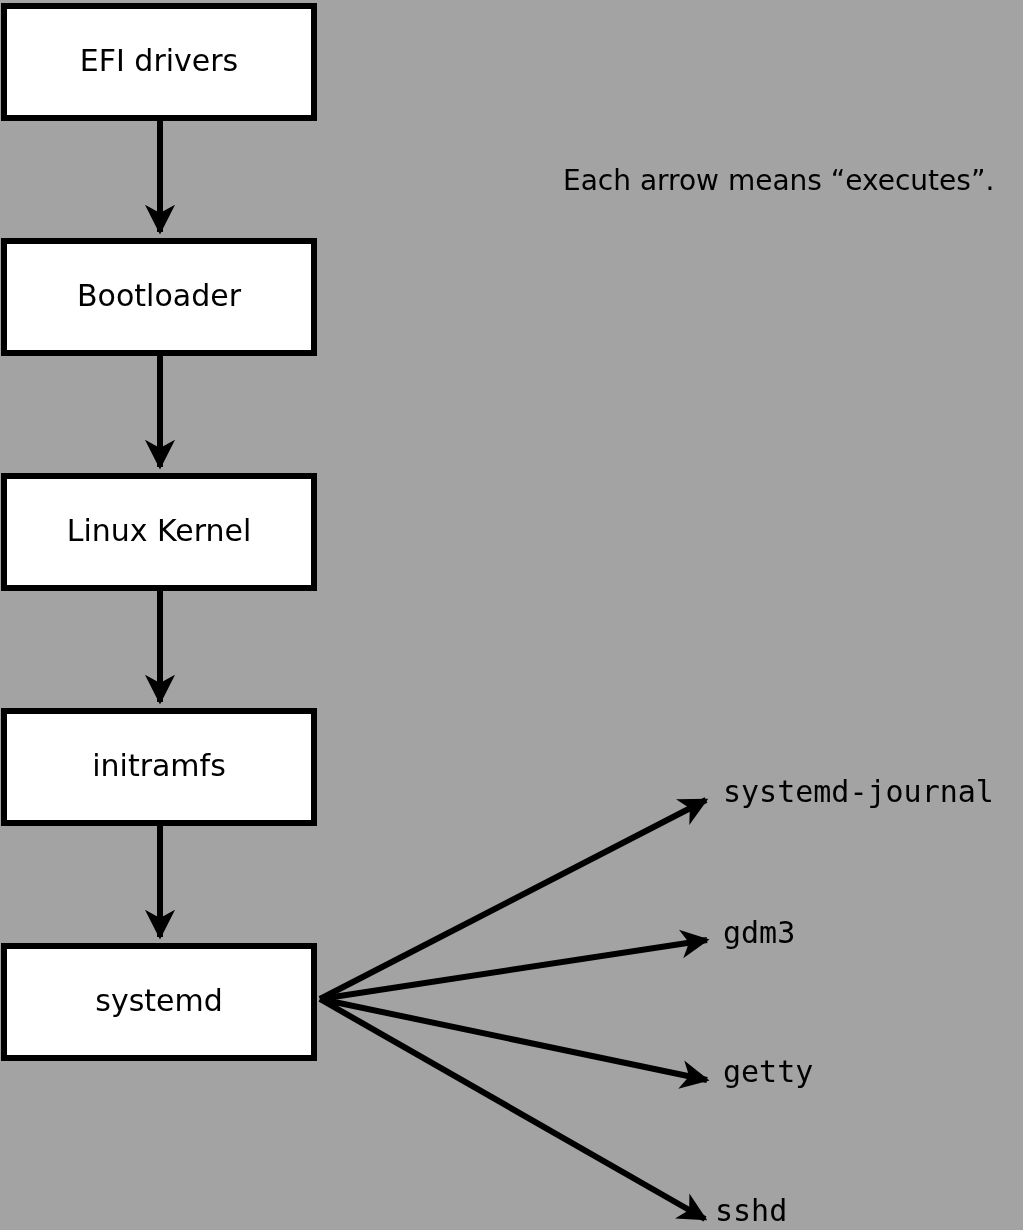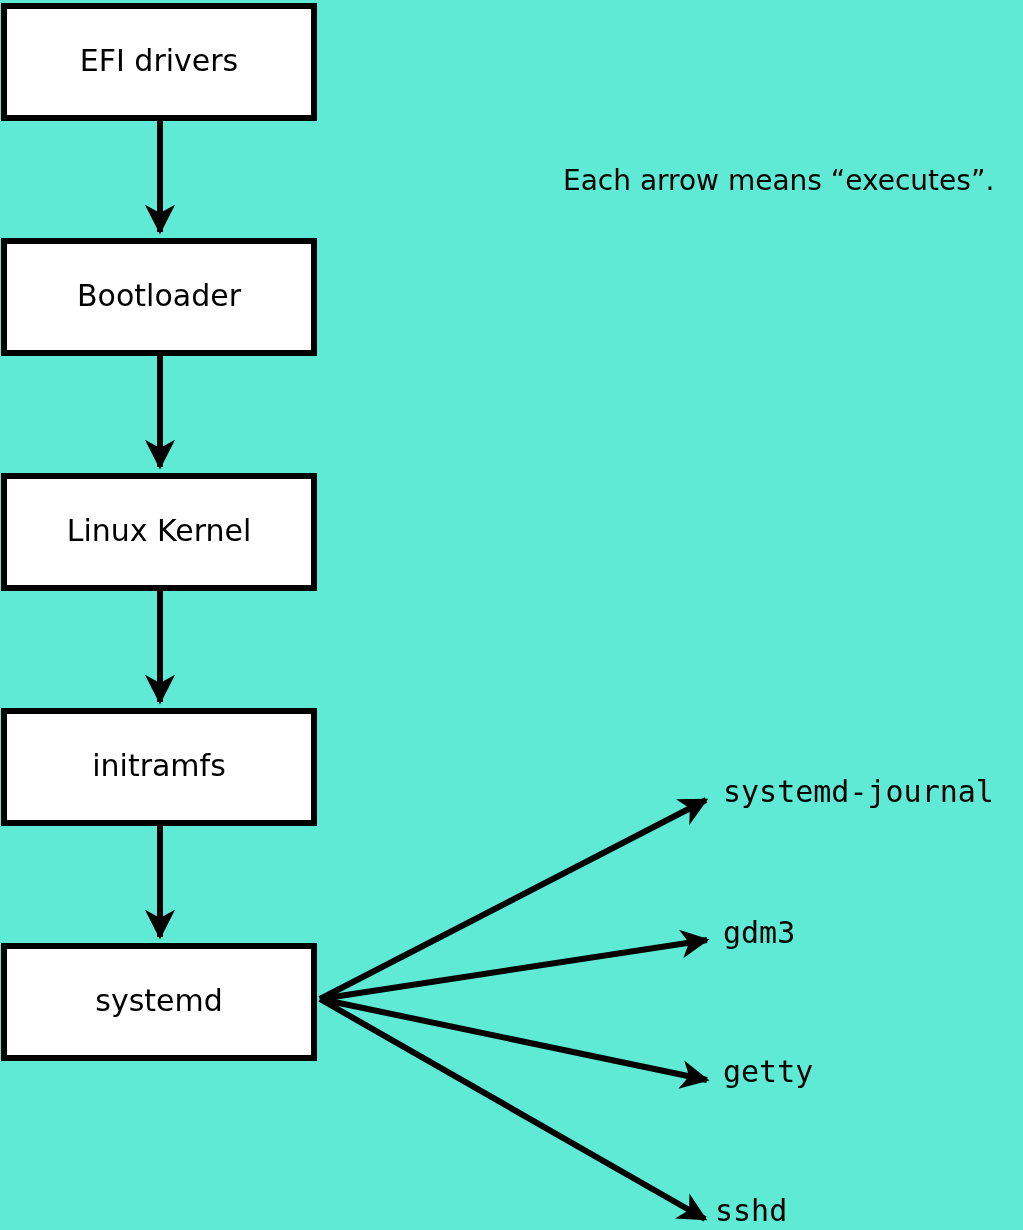--- a/index.html
+++ b/index.html
@@ -8,21 +8,21 @@
     padding: 0;
     background: #ffffff;
   }
   body {
     font-family: "DejaVu Sans", sans-serif;
   }
   #diagram-root {
     position: relative;
     width: 1023px;
     height: 1230px;
-    background: #5eead4;
+    background: #a3a3a3;
     overflow: hidden;
   }
   #diagram-svg {
     position: absolute;
     top: 0;
     left: 0;
     width: 1023px;
     height: 1230px;
     display: block;
   }

